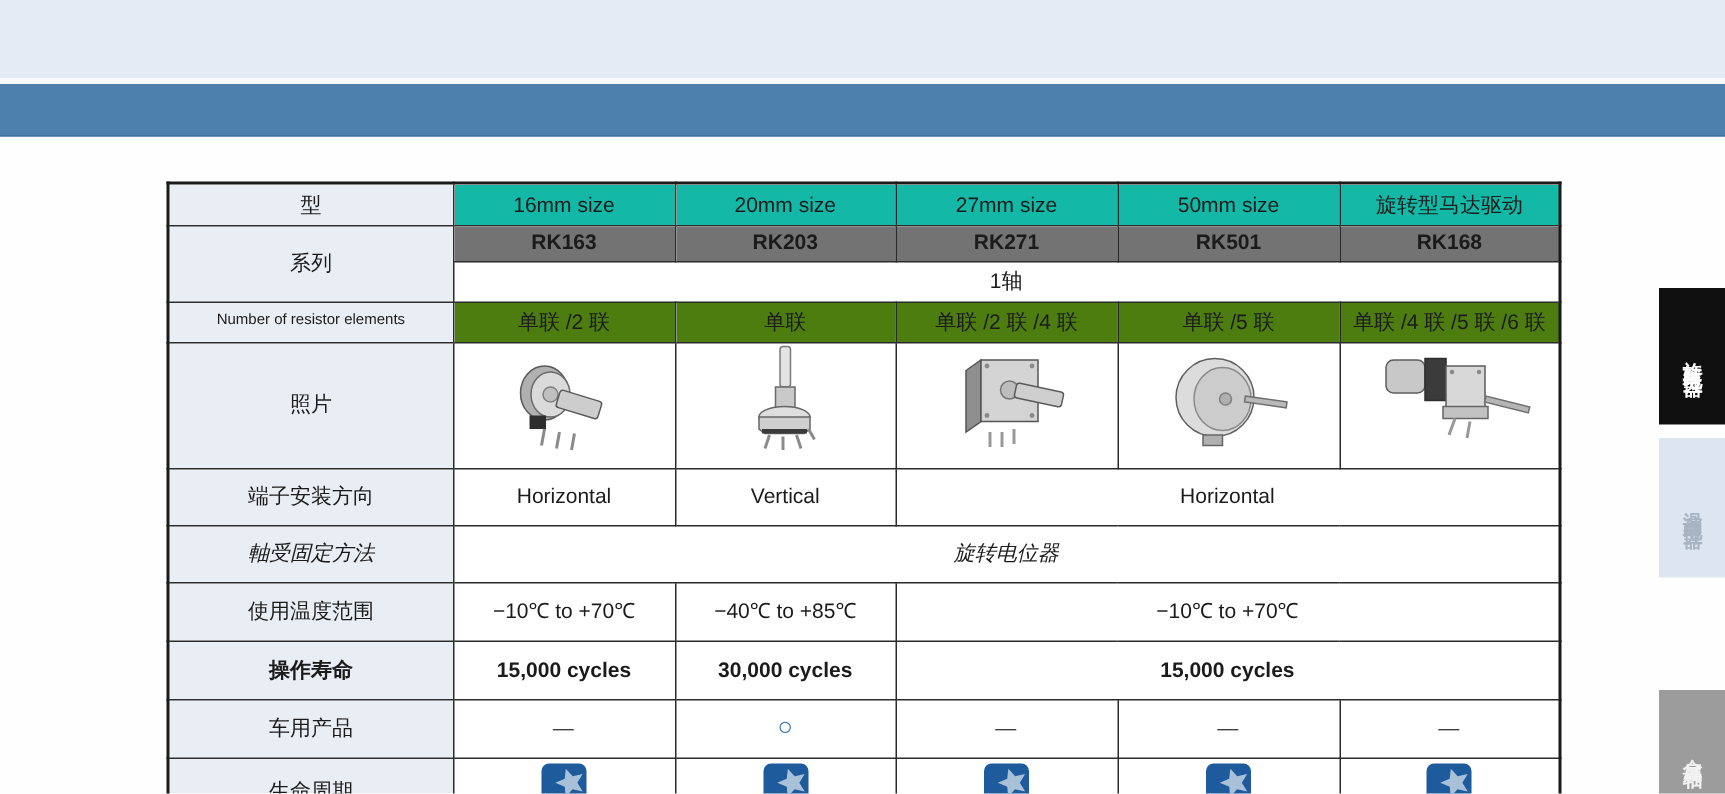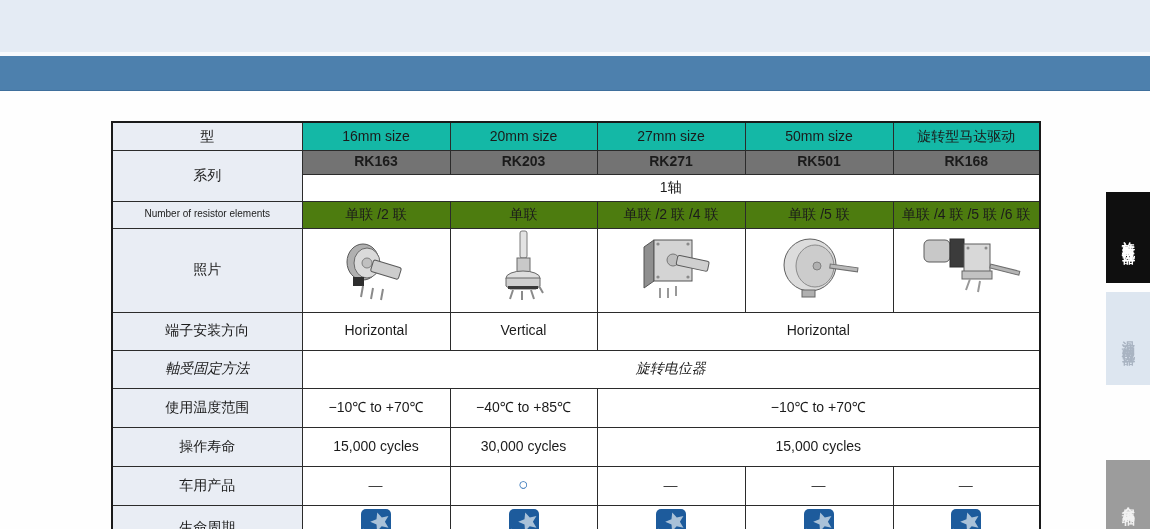--- a/index.html
+++ b/index.html
@@ -28,21 +28,21 @@
   td.gray-cell{background:#4d7c0f;font-size:13.5px;}
   td.white-cell{background:#ffffff;}
   tr.r-head{height:28px;}
   tr.r-model{height:24px;}
   tr.r-axis{height:27px;}
   tr.r-resistor{height:27px;}
   tr.r-photo{height:84px;}
   tr.r-terminal{height:38px;}
   tr.r-bearing{height:38px;font-style:italic;}
   tr.r-temp{height:39px;}
-  tr.r-life{height:39px;}
+  tr.r-life{height:39px;font-weight:bold;}
   tr.r-auto{height:39px;}
   tr.r-cycle{height:46px;}
   td.photo-cell{padding:0;}
   .dash{color:#3f3f3f;letter-spacing:1px;}
   .circle-mark{color:#2a6db5;font-size:17px;font-weight:bold;line-height:1;}
   .badge-wrap{display:flex;justify-content:center;align-items:flex-start;height:100%;padding-top:2px;box-sizing:border-box;}
 
   .side-tab{
     position:absolute;left:1106px;width:44px;
     display:flex;align-items:center;justify-content:center;cursor:pointer;

